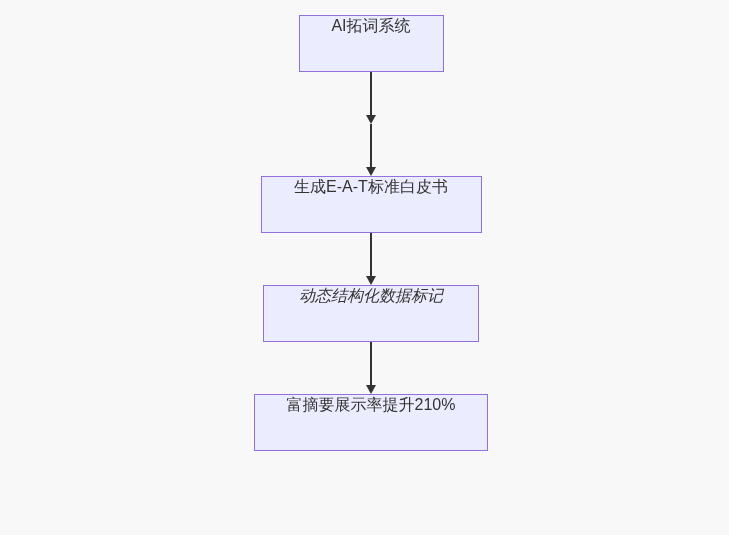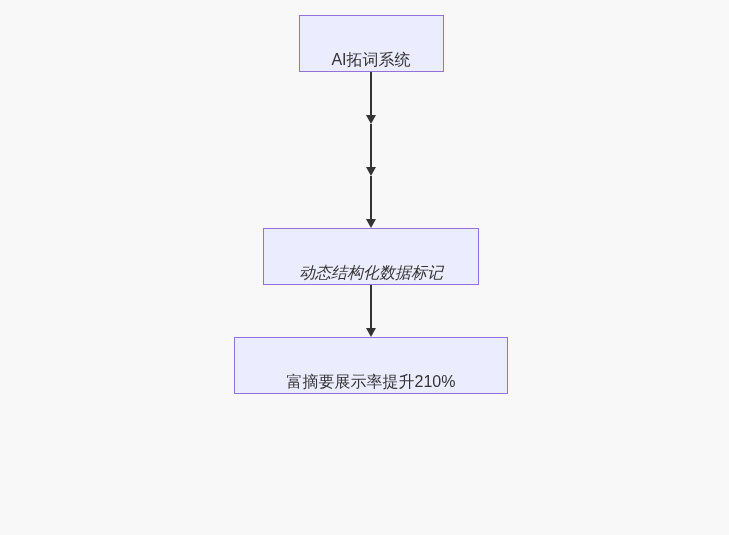--- a/index.html
+++ b/index.html
@@ -26,30 +26,30 @@
     align-items: center;
   }
   .flow-node {
     box-sizing: border-box;
     height: 57px;
     background: #ECECFF;
     border: 1px solid #9370DB;
     color: #333333;
     font-size: 16px;
     display: flex;
-    align-items: flex-end;
+    align-items: flex-start;
     justify-content: center;
     text-align: center;
     white-space: nowrap;
   }
   .w1 { width: 145px; }
   .w2 { width: 194px; }
   .w3 { width: 221px; }
   .w4 { width: 216px; font-style: italic; }
-  .w5 { width: 274px; }
+  .w5 { width: 234px; }
   .arrow {
     position: relative;
     width: 2px;
     height: 52px;
     display: flex;
     justify-content: center;
   }
   .arrow .shaft {
     width: 2px;
     height: 44px;
@@ -81,20 +81,23 @@
       <div class="shaft"></div>
       <div class="head"></div>
     </div>
 
 
     <div class="arrow">
       <div class="shaft"></div>
       <div class="head"></div>
     </div>
 
+    <div class="flow-node w3">
+      <span>生成E-A-T标准白皮书</span>
+    </div>
 
     <div class="arrow">
       <div class="shaft"></div>
       <div class="head"></div>
     </div>
 
     <div class="flow-node w4">
       <span>动态结构化数据标记</span>
     </div>
 

